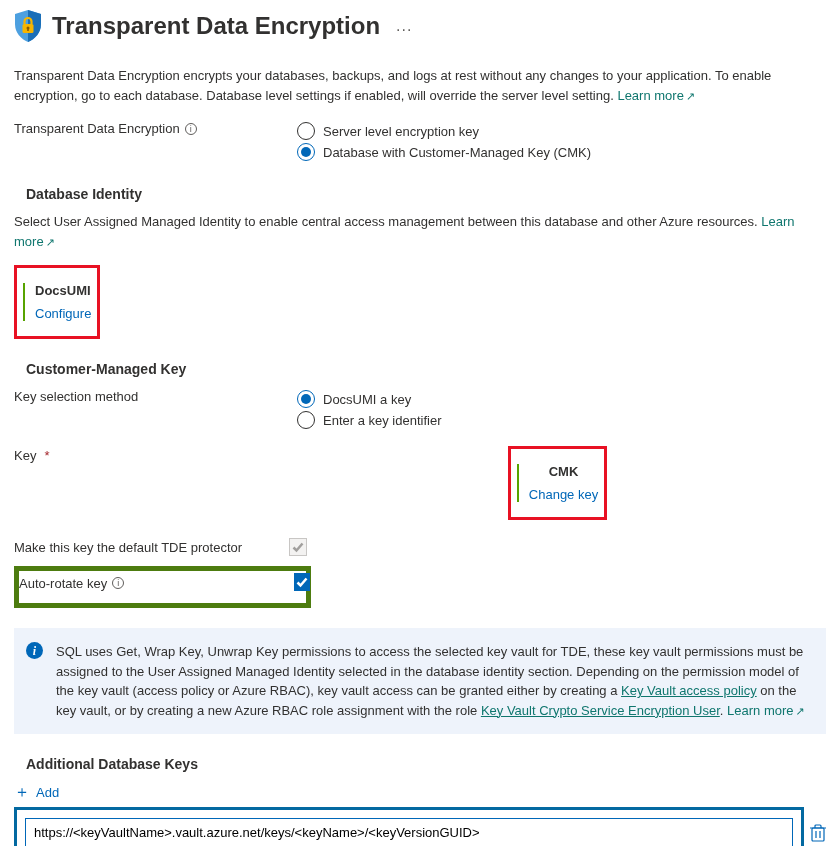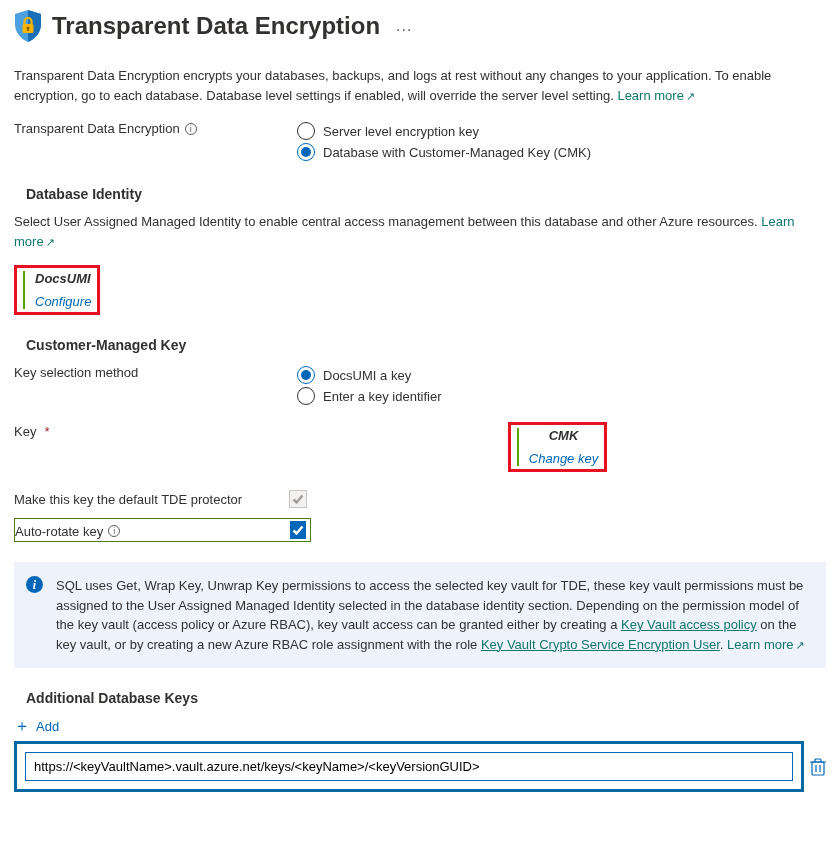--- a/index.html
+++ b/index.html
@@ -36,31 +36,31 @@
     .check-mark { stroke:#fff; stroke-width:2.5; fill:none; }
     .check-mark-dis { stroke:#a19f9d; stroke-width:2.5; fill:none; }
 
     .req-star { color:#a4262c; margin-left:3px; }
     .info-dot { width:12px; height:12px; border:1px solid #605e5c; border-radius:50%; display:inline-flex; align-items:center; justify-content:center; font-size:9px; color:#605e5c; flex-shrink:0;}
 
     .value-box { border-left: 2px solid #57a300; padding-left: 10px; }
     .value-box .name { font-weight: 600; }
     .value-box .action { color:#0067b8; font-size:13px; margin-top:8px; cursor:pointer;}
 
-    .highlight { border: 3px solid #e81123; padding: 3px 6px; display:inline-block;font-style:italic; }
+    .highlight { border: 3px solid #e81123; padding: 15px 6px; display:inline-block; }
 
     .info-box { background:#eef3fb; padding:14px 14px 14px 42px; position:relative; margin:20px 0 14px 0; line-height:1.5; font-size:13px;}
     .info-box .info-ico { position:absolute; left:12px; top:14px; width:17px; height:17px; border-radius:50%; background:#0067b8; color:#fff; display:flex; align-items:center; justify-content:center; font-size:12px; font-weight:bold; font-style:italic; font-family:serif;}
 
     .add-link { display:flex; align-items:center; gap:6px; color:#0067b8; margin:10px 0 4px 0; cursor:pointer;}
     .plus { font-size:16px; font-weight:300;}
     .key-input-row { display:flex; align-items:center; gap:6px; }
     .trash-icon { width:16px; height:18px; }
 
-    .hl-wrap { border:1px solid #4d7c0f; padding:2px 4px 2px 0; margin-right:8px; display:inline-block; }
+    .hl-wrap { border:5px solid #4d7c0f; padding:2px 4px 12px 0; margin-right:8px; display:inline-block; }
 
     .key-input-wrap { border:3px solid #0369a1; padding:8px; flex:1;}
     .key-input-wrap input { width:100%; border:1px solid #0067b8; padding:6px 8px; font-size:13px; font-family:inherit;}
   </style>
 </head>
 <body>
 
 <div class="header">
   <svg class="shield-icon" viewBox="0 0 28 32">
     <path d="M14 0 L27 4 V14 C27 23 21 29 14 32 C7 29 1 23 1 14 V4 Z" fill="#4da0e0"></path>

